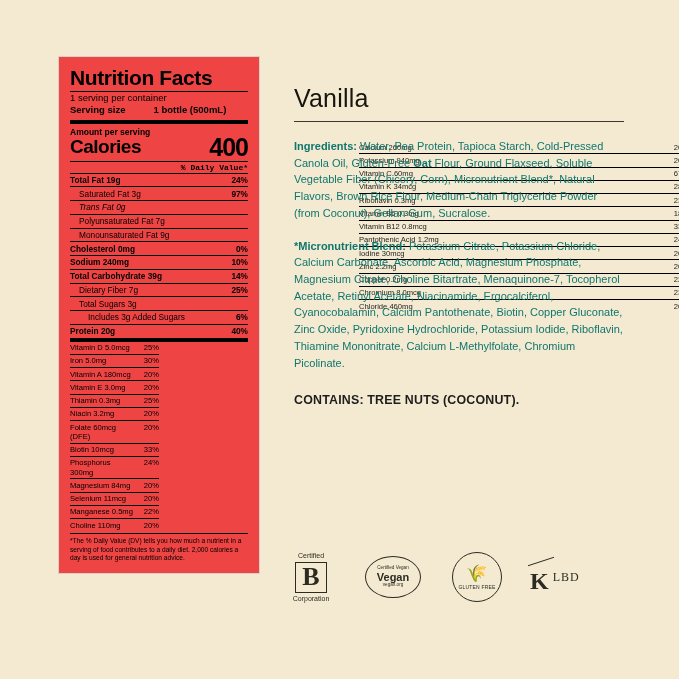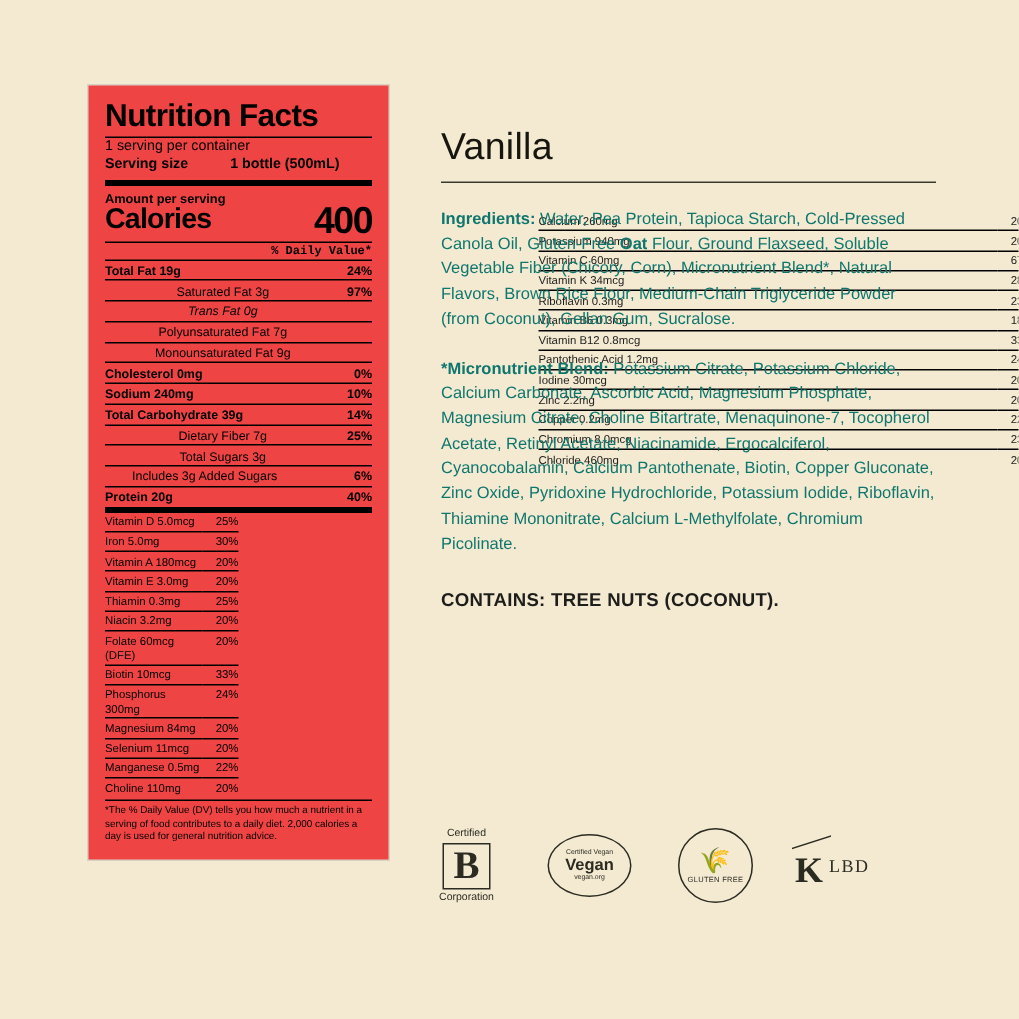--- a/index.html
+++ b/index.html
@@ -83,21 +83,21 @@
     vertical-align: top;
     line-height: 1.25;
     margin-left: 48px;
   }
   table.nf td.pct {
     text-align: right;
     font-weight: bold;
     white-space: nowrap;
     width: 30px;
   }
-  .ind1 { padding-left: 9px !important; text-align: center; }
+  .ind1 { padding-left: 9px !important; }
   .ind2 { padding-left: 18px !important; }
   .b { font-weight: bold; }
   .it { font-style: italic; }
 
   .thickline { border-bottom: 4px solid #000 !important; }
 
   
   .vit-wrap {
     display: flex;
     font-size: 7.6px;

